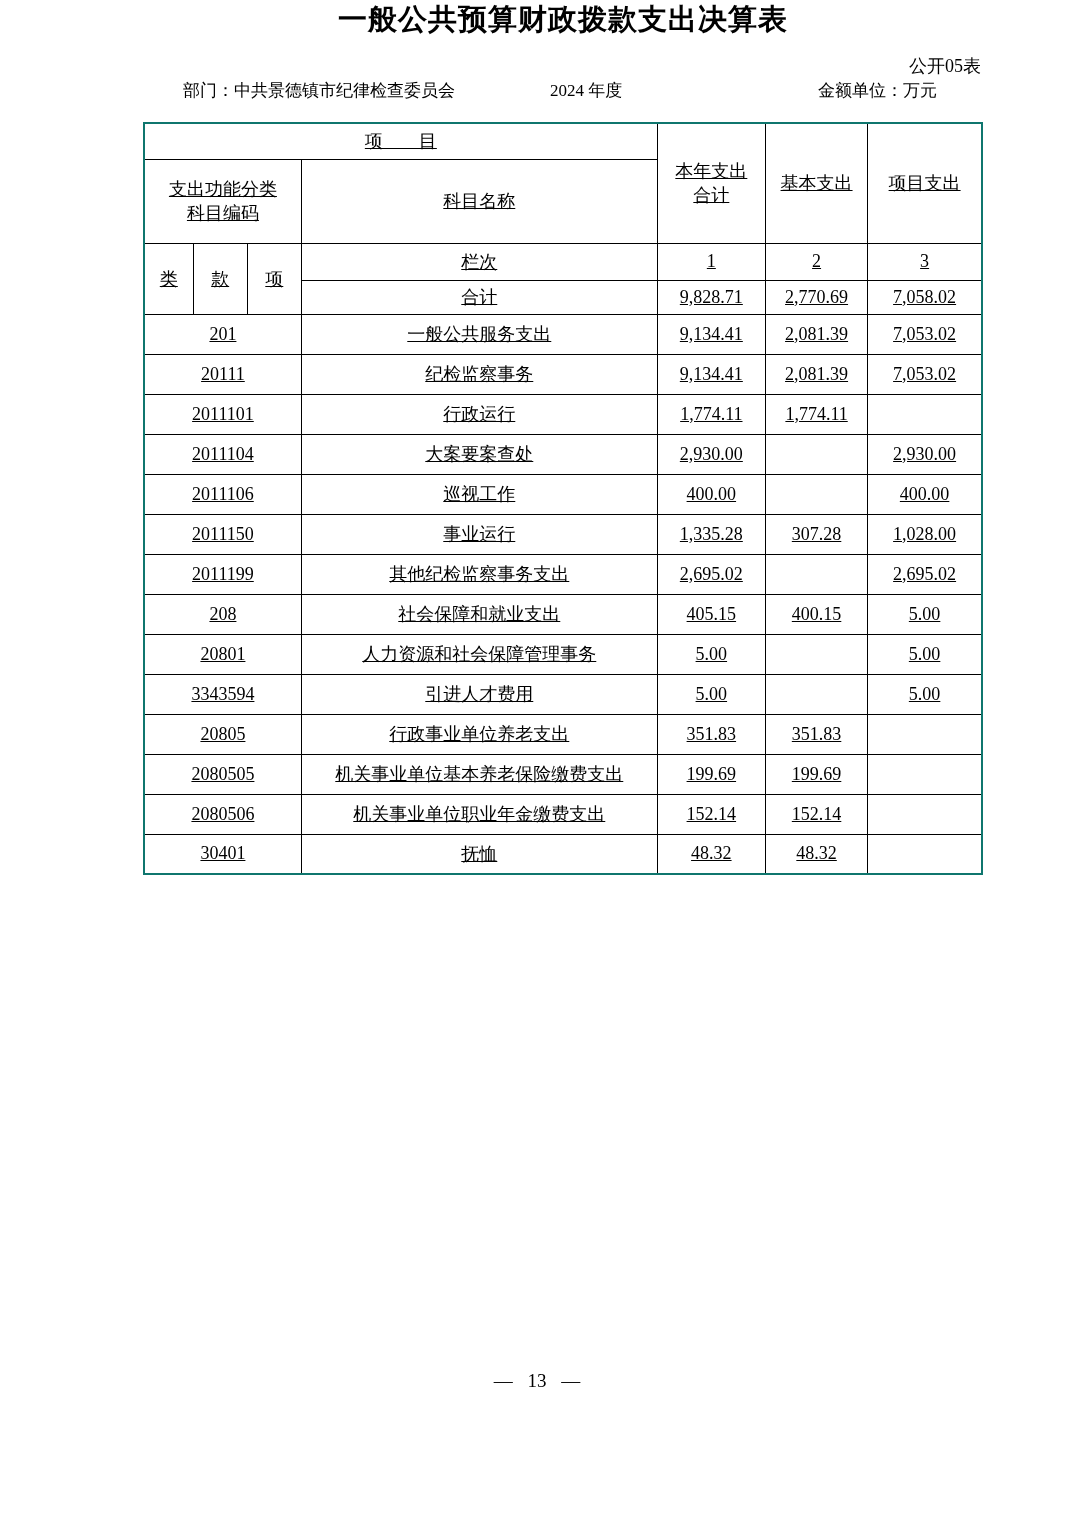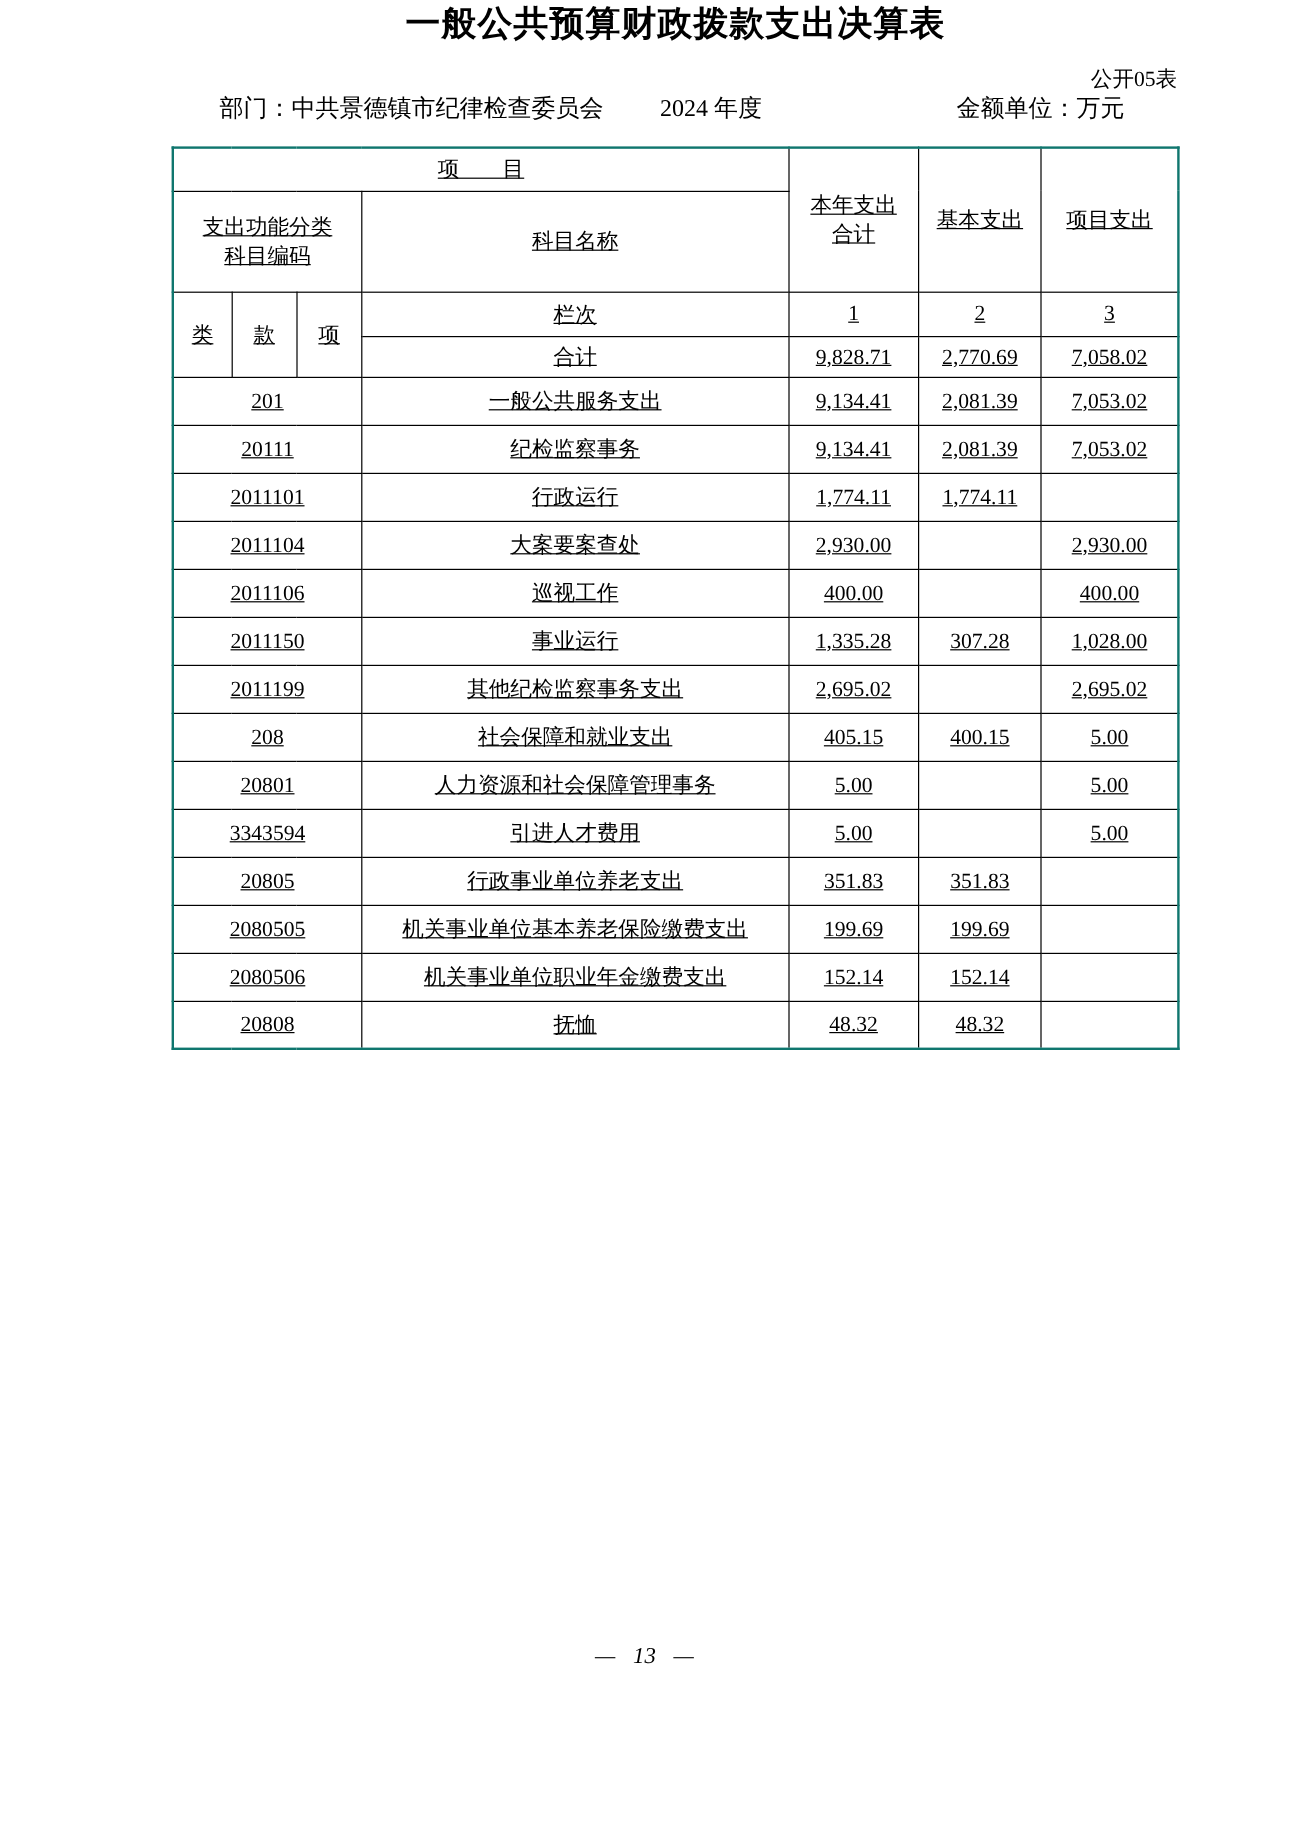--- a/index.html
+++ b/index.html
@@ -33,21 +33,21 @@
     margin-top: 14px;
     text-align: right;
     padding-right: 2px;
     font-size: 18px;
     height: 24px;
     line-height: 24px;
   }
   .meta-line2 {
     position: relative;
     height: 26px;
-    font-size: 20px;
+    font-size: 17px;
     line-height: 26px;
   }
   .meta-dept { position: absolute; left: 40px; top: 0; }
   .meta-year { position: absolute; left: 407px; top: 0; }
   .meta-unit { position: absolute; right: 46px; top: 0; text-align: right; }
 
   table.budget {
     margin-top: 18px;
     width: 840px;
     border-collapse: collapse;
@@ -80,21 +80,20 @@
     font-size: 18px;
   }
   .pageno {
     position: absolute;
     top: 1370px;
     left: 0;
     width: 1074px;
     text-align: center;
     font-size: 19px;
     word-spacing: 10px;
-    font-style: italic;
   }
 </style>
 </head>
 <body>
 
 <div class="page">
   <div class="content">
 
     <h1 class="doc-title">一般公共预算财政拨款支出决算表</h1>
 
@@ -233,21 +232,21 @@
           <td class="num"></td>
         </tr>
         <tr class="data">
           <td colspan="3" class="code">2080506</td>
           <td class="name">机关事业单位职业年金缴费支出</td>
           <td class="num">152.14</td>
           <td class="num">152.14</td>
           <td class="num"></td>
         </tr>
         <tr class="data">
-          <td colspan="3" class="code">20808</td>
+          <td colspan="3" class="code">30401</td>
           <td class="name">抚恤</td>
           <td class="num">48.32</td>
           <td class="num">48.32</td>
           <td class="num"></td>
         </tr>
       </tbody>
     </table>
 
   </div>
 

